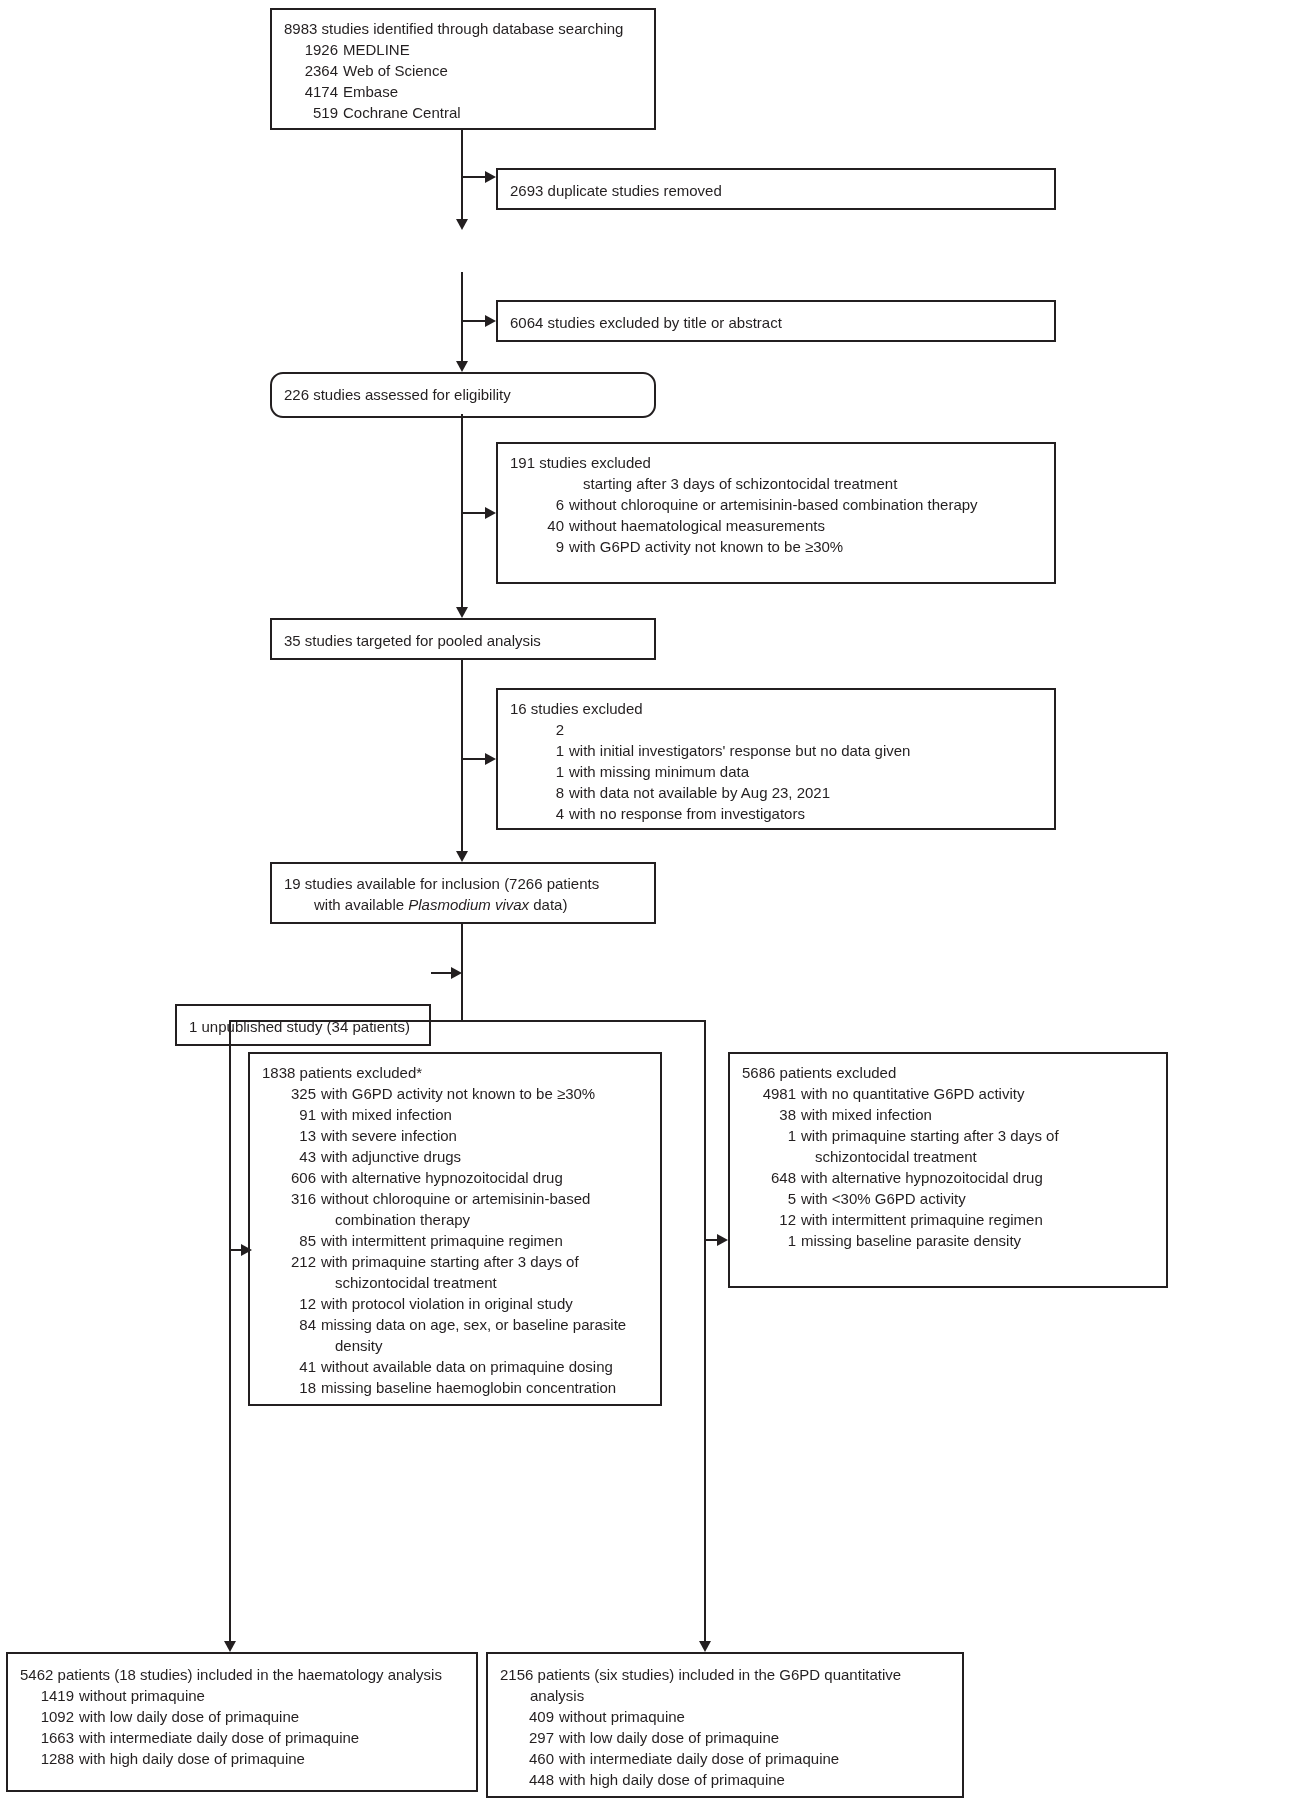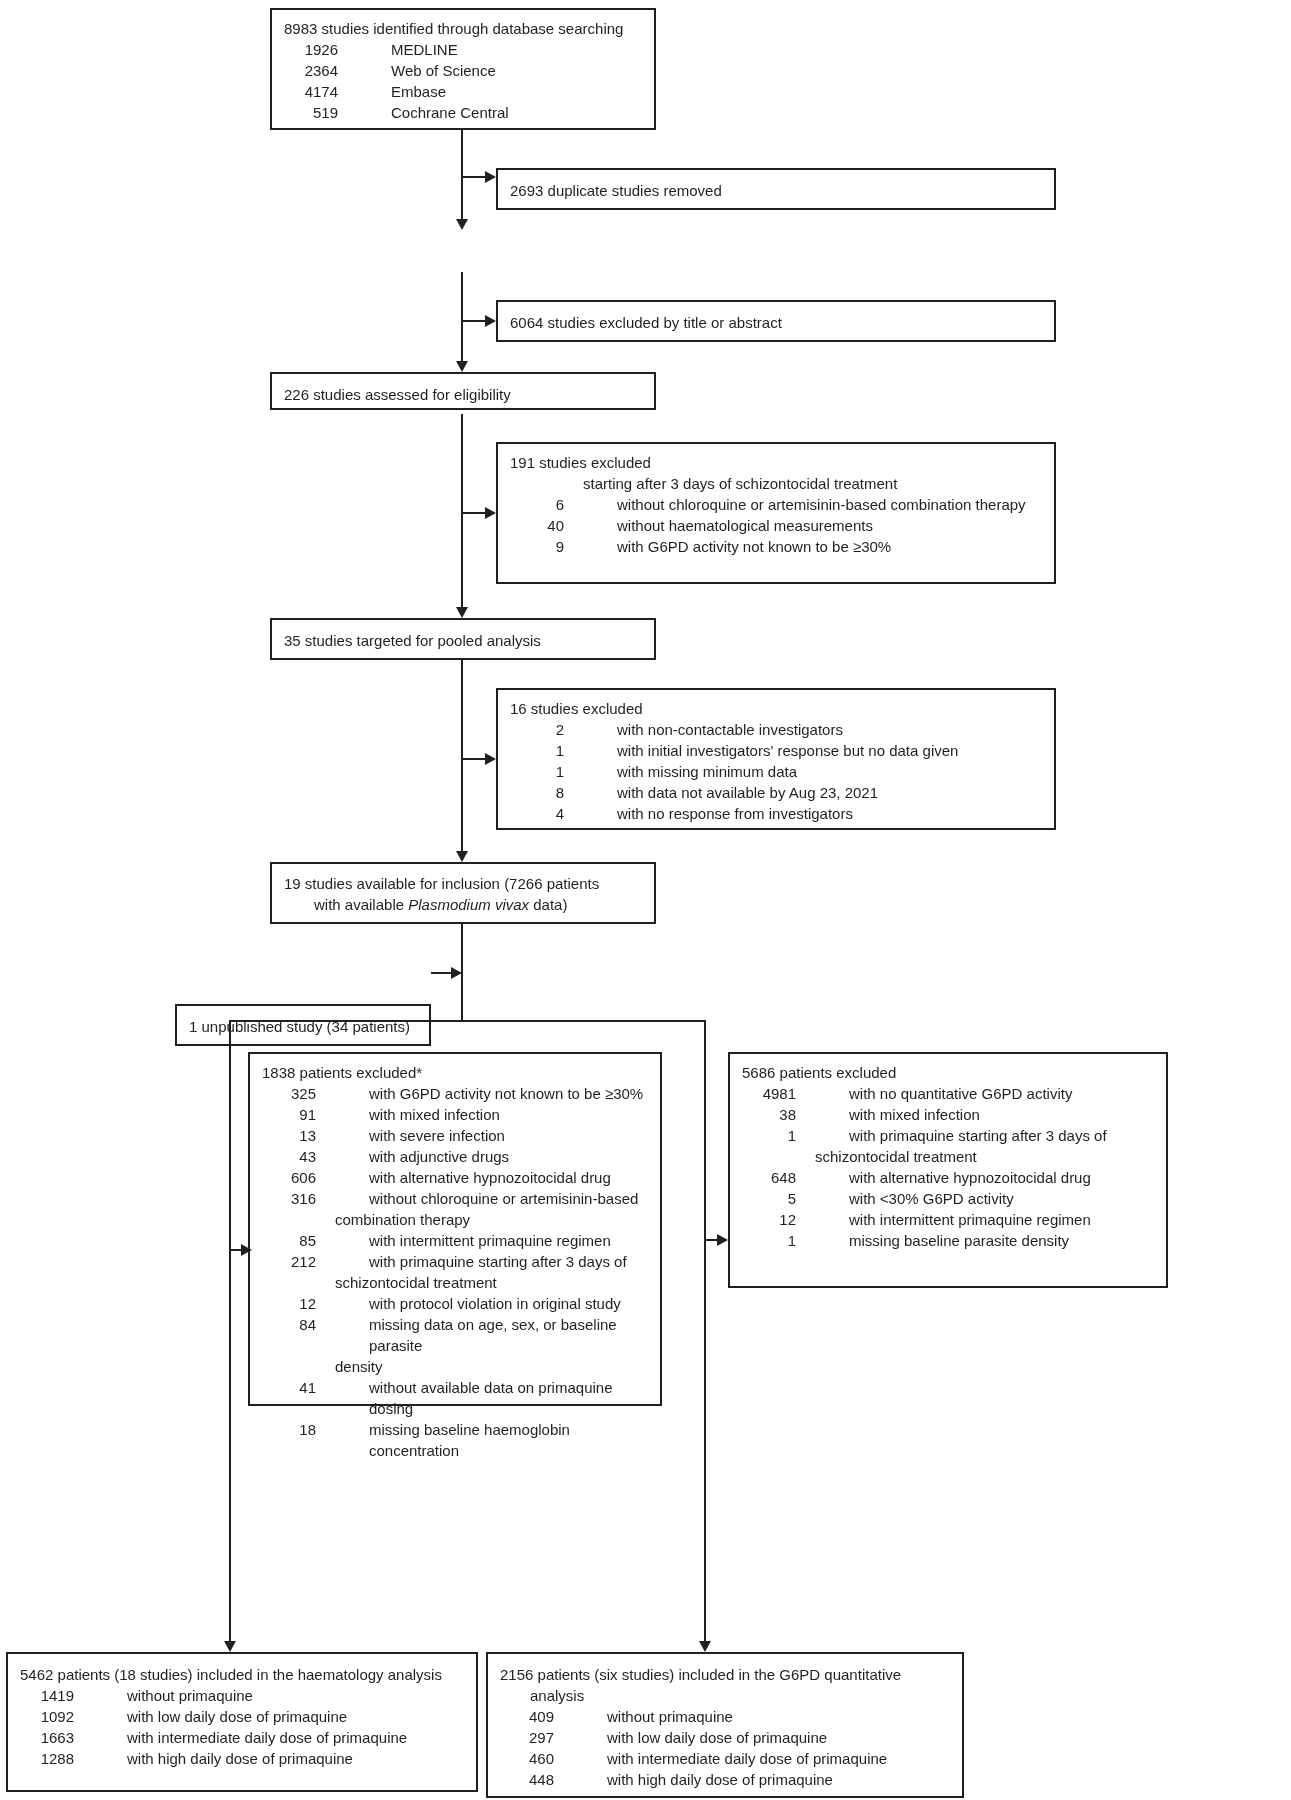--- a/index.html
+++ b/index.html
@@ -7,21 +7,21 @@
     position:relative;width:1291px;height:1800px;background:#ffffff;
     font-family:"Liberation Sans",sans-serif;font-size:15px;line-height:21px;color:#231f20;
   }
   .box{
     position:absolute;border:2px solid #231f20;background:#ffffff;
     padding:8px 12px;box-sizing:border-box;
   }
   .box.single{padding-top:10px;}
   .ln{display:flex;align-items:flex-start;}
   .ln .num{flex:none;width:40px;text-align:right;margin-right:5px;}
-  .ln.sub{padding-left:14px;gap:48px;}
+  .ln.sub{padding-left:14px;}
   .ln.cont{padding-left:73px;}
   .ln.contTop{padding-left:30px;}
   .ln .txt{flex:1 1 auto;}
   .vline{position:absolute;width:2px;background:#231f20;}
   .hline{position:absolute;height:2px;background:#231f20;}
   .arr-d{position:absolute;width:0;height:0;
     border-left:6px solid transparent;border-right:6px solid transparent;
     border-top:11px solid #231f20;}
   .arr-r{position:absolute;width:0;height:0;
     border-top:6px solid transparent;border-bottom:6px solid transparent;
@@ -60,21 +60,21 @@
       </div>
     </div>
 
 
   <div class="box single" style="left:496px;top:300px;width:560px;height:42px;">
       <div class="ln top">
         <span class="txt">6064 studies excluded by title or abstract</span>
       </div>
     </div>
 
-  <div class="box single" style="left:270px;top:372px;width:386px;height:38px;">
+  <div class="box single" style="left:270px;top:372px;width:386px;height:46px;border-radius:13px;">
       <div class="ln top">
         <span class="txt">226 studies assessed for eligibility</span>
       </div>
     </div>
 
   <div class="box" style="left:496px;top:442px;width:560px;height:142px;">
       <div class="ln top">
         <span class="txt">191 studies excluded</span>
       </div>
       <div class="ln cont">
@@ -99,21 +99,20 @@
         <span class="txt">35 studies targeted for pooled analysis</span>
       </div>
     </div>
 
   <div class="box" style="left:496px;top:688px;width:560px;height:142px;">
       <div class="ln top">
         <span class="txt">16 studies excluded</span>
       </div>
       <div class="ln sub">
         <span class="num">2</span>
-        <span class="txt">with non-contactable investigators</span>
       </div>
       <div class="ln sub">
         <span class="num">1</span>
         <span class="txt">with initial investigators' response but no data given</span>
       </div>
       <div class="ln sub">
         <span class="num">1</span>
         <span class="txt">with missing minimum data</span>
       </div>
       <div class="ln sub">

